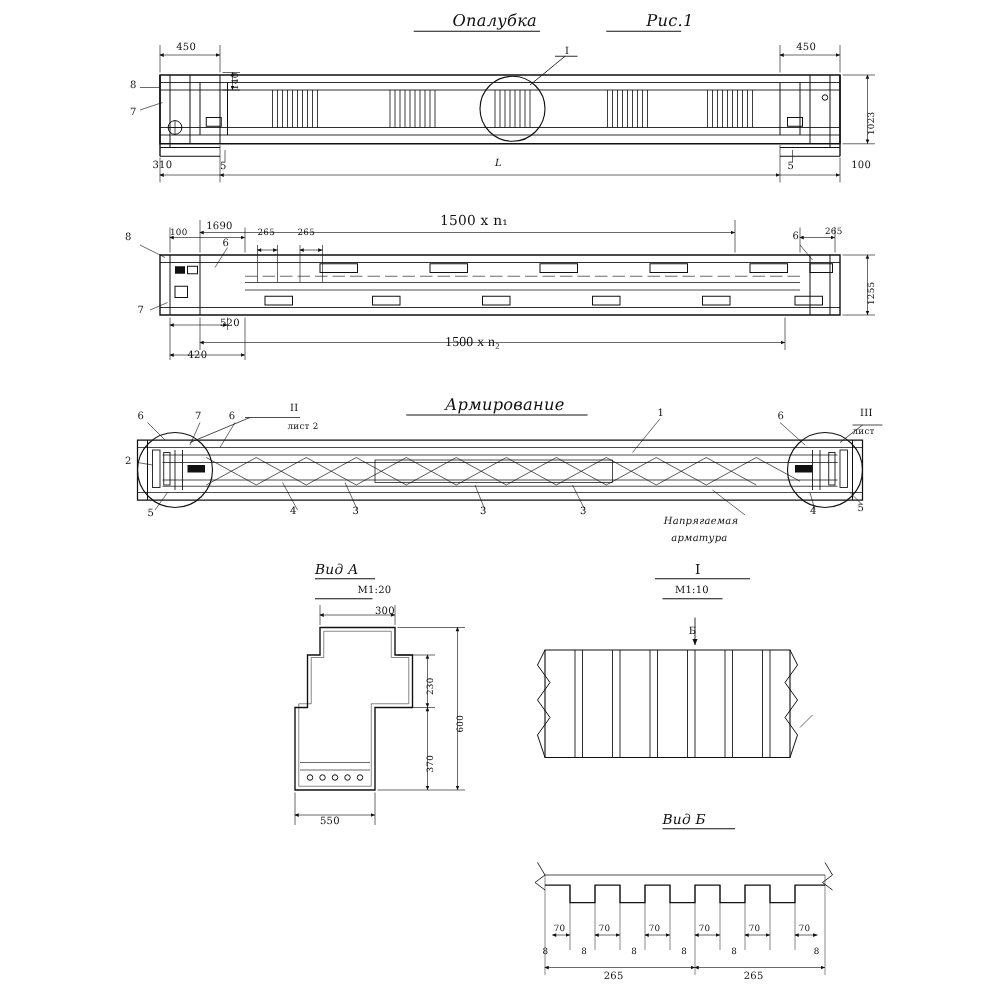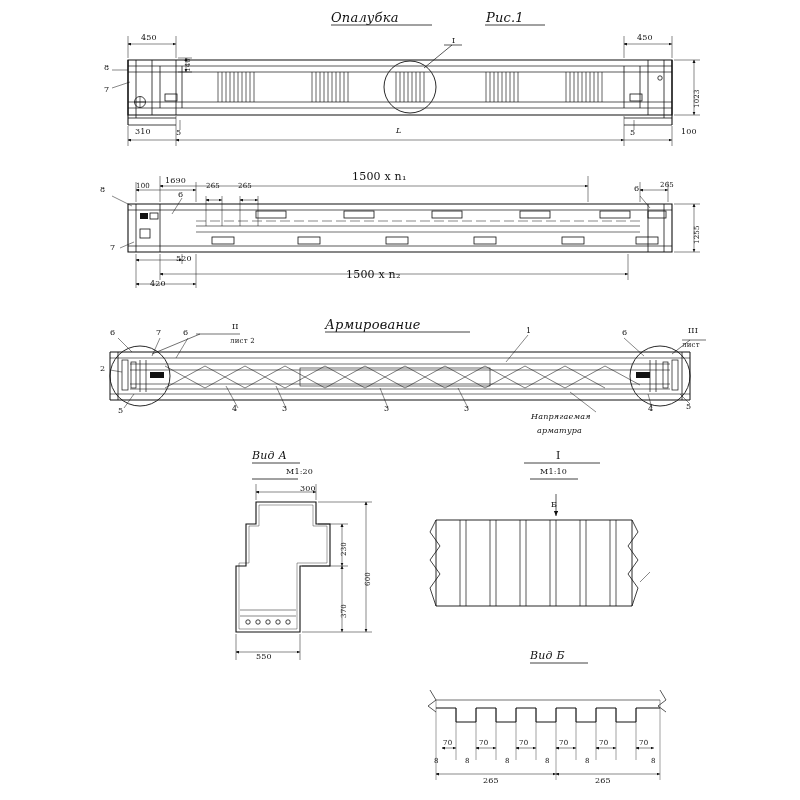--- a/index.html
+++ b/index.html
@@ -25,21 +25,21 @@
   .lbl {
     position: absolute;
     font-family: "DejaVu Serif", serif;
     font-size: 10px;
     color: #111;
     white-space: nowrap;
     letter-spacing: 0.2px;
   }
   .lbl.small { font-size: 8px; }
   .lbl.tiny { font-size: 7px; }
-  .lbl.big { font-size: 13px; }
+  .lbl.big { font-size: 13px; margin-left: 31px; }
   .lbl.med { font-size: 11px; }
   .lbl.ital { font-style: italic; }
   .lbl.rot { transform: rotate(-90deg); transform-origin: left top; }
 </style>
 </head>
 <body>
 
 <div id="sheet">
 
 <svg width="800" height="800" viewBox="0 0 800 800">
@@ -416,30 +416,30 @@
 <div class="lbl small" style="left:688px; top:326px;">III</div>
 <div class="lbl tiny" style="left:682px; top:341px;">лист</div>
 <div class="lbl small ital" style="left:531px; top:412px;">Напрягаемая</div>
 <div class="lbl small ital" style="left:537px; top:426px;">арматура</div>
 <div class="lbl small" style="left:551px; top:500px;">Б</div>
 
 <div class="lbl small" style="left:141px; top:33px;">450</div>
 <div class="lbl small" style="left:637px; top:33px;">450</div>
 <div class="lbl tiny rot" style="left:184px; top:72px;">140</div>
 <div class="lbl tiny rot" style="left:693px; top:108px;">1023</div>
-<div class="lbl small" style="left:135px; top:127px;">310</div>
+<div class="lbl small" style="left:122px; top:127px;">310</div>
 <div class="lbl small" style="left:681px; top:127px;">100</div>
 <div class="lbl small ital" style="left:396px; top:126px;">L</div>
 <div class="lbl small" style="left:104px; top:63px;">8</div>
 <div class="lbl small" style="left:104px; top:85px;">7</div>
 <div class="lbl small" style="left:176px; top:128px;">5</div>
 <div class="lbl small" style="left:630px; top:128px;">5</div>
 
 <div class="lbl med" style="left:352px; top:170px;">1500 x n₁</div>
-<div class="lbl med" style="left:346px; top:268px;">1500 x n₂</div>
+<div class="lbl med" style="left:356px; top:268px;font-family:Liberation Serif, serif;">1500 x n₂</div>
 <div class="lbl small" style="left:165px; top:176px;">1690</div>
 <div class="lbl tiny" style="left:136px; top:182px;">100</div>
 <div class="lbl tiny" style="left:206px; top:182px;">265</div>
 <div class="lbl tiny" style="left:238px; top:182px;">265</div>
 <div class="lbl tiny" style="left:660px; top:181px;">265</div>
 <div class="lbl small" style="left:144px; top:254px;margin-left:32px;">520</div>
 <div class="lbl small" style="left:150px; top:279px;">420</div>
 <div class="lbl tiny rot" style="left:693px; top:244px;">1255</div>
 <div class="lbl small" style="left:100px; top:185px;">8</div>
 <div class="lbl small" style="left:178px; top:190px;">6</div>

